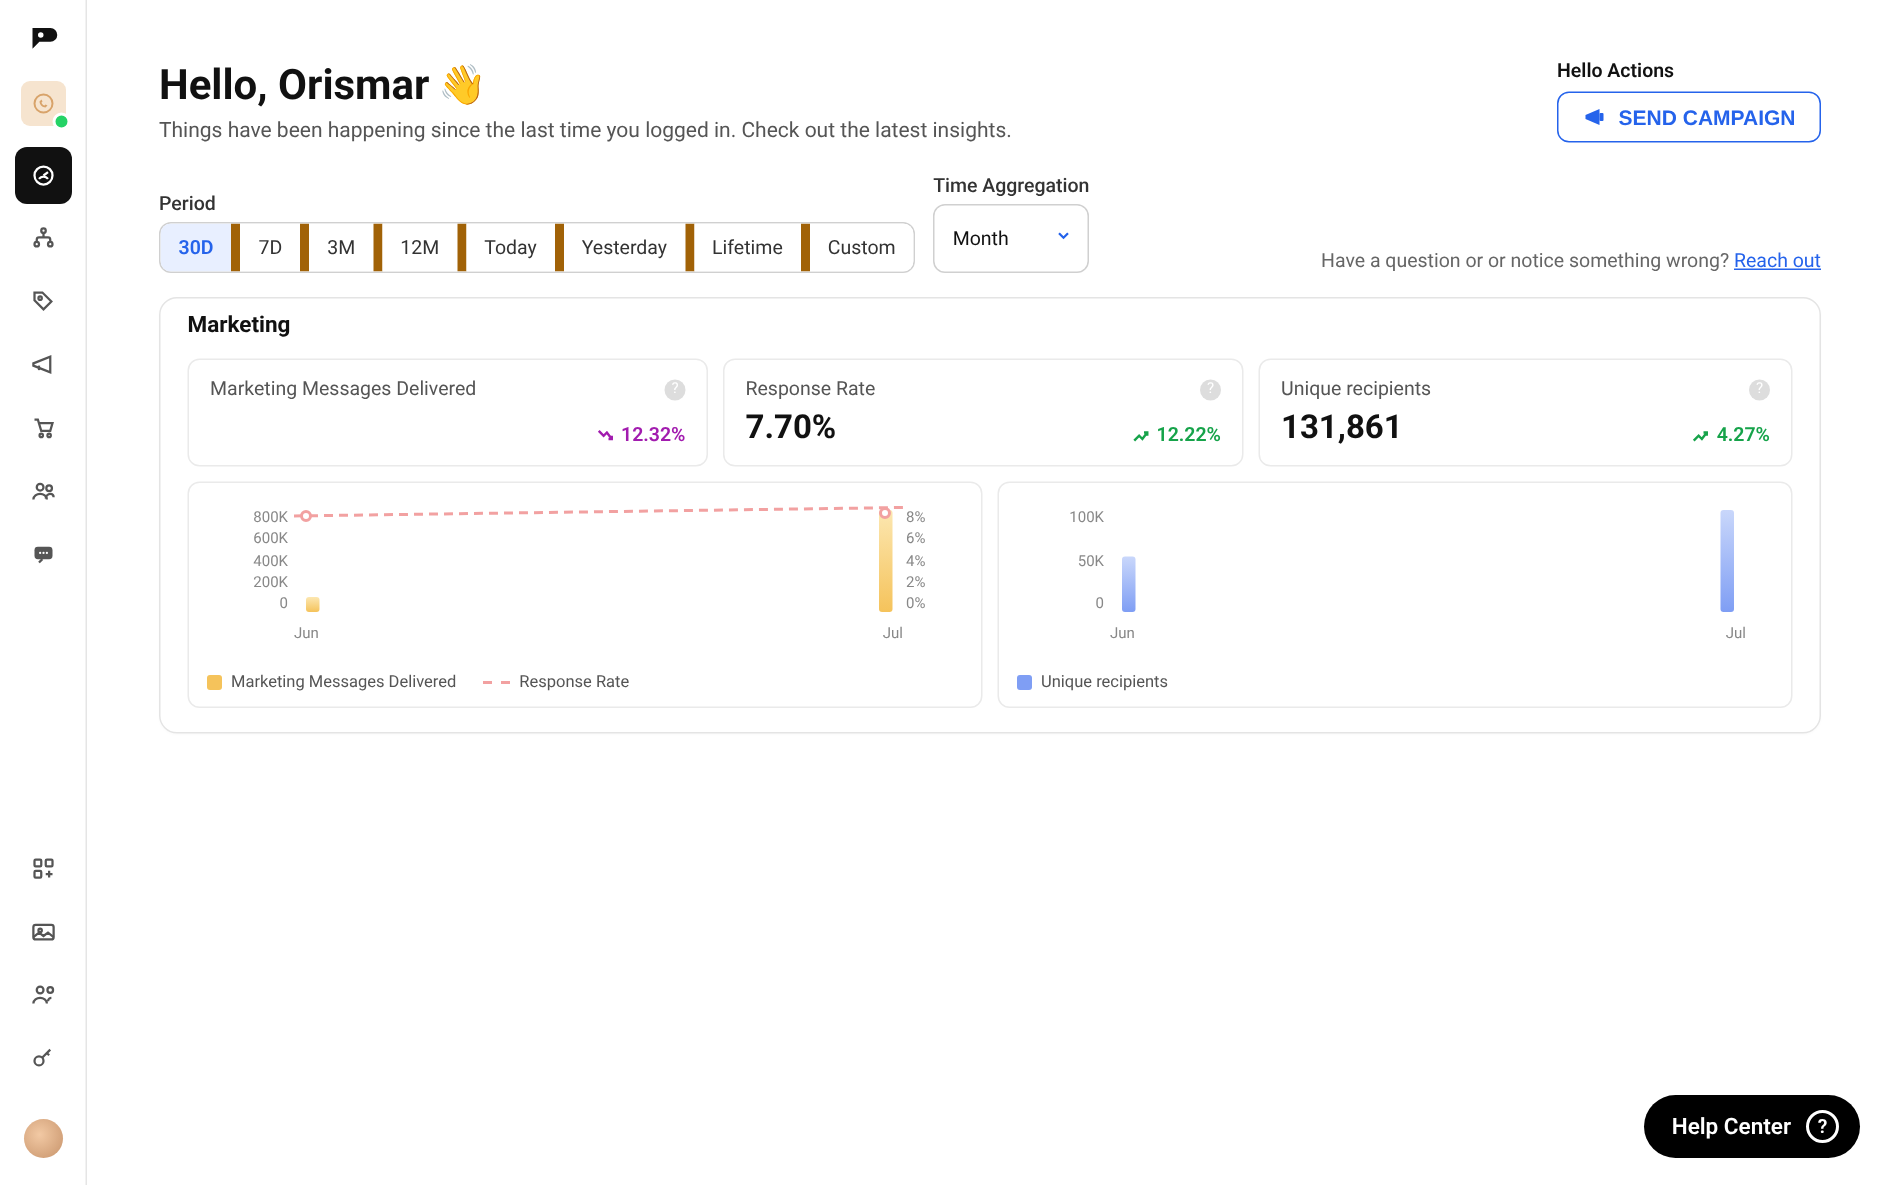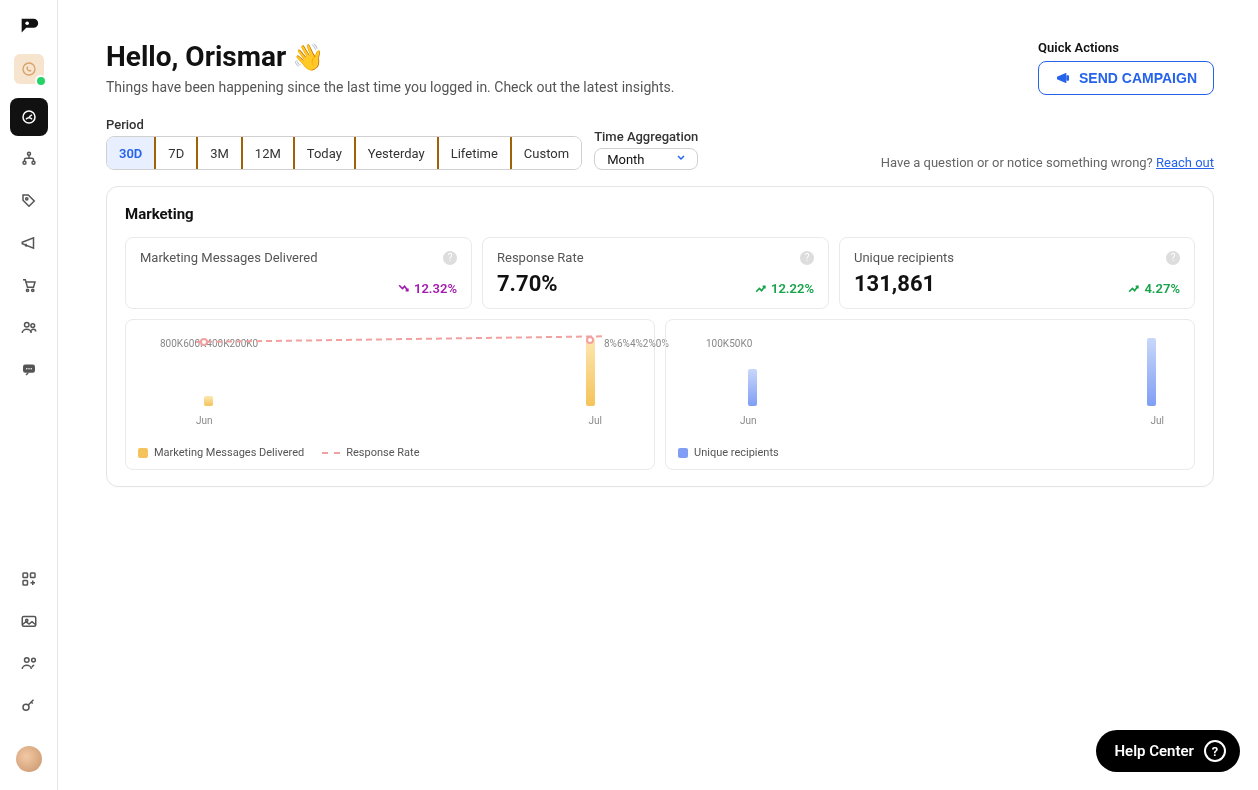--- a/index.html
+++ b/index.html
@@ -94,47 +94,47 @@
   }
   .controls-left { display: flex; gap: 12px; align-items: flex-end; }
   .ctrl-group { display: flex; flex-direction: column; gap: 4px; }
   .ctrl-label { font-size: 13px; color: #333; font-weight: 500; }
   .seg {
     display: flex; border: 1px solid #d0d0d0; border-radius: 8px; overflow: hidden;
     height: 34px;
   }
   .seg button {
     border: none; background: #fff; padding: 0 12px; font-size: 13px; color: #333;
-    border-right: 2px solid #a16207; cursor: pointer; font-family: inherit;
+    border-right: 6px solid #a16207; cursor: pointer; font-family: inherit;
   }
   .seg button:last-child { border-right: none; text-align: center; }
   .seg button.active { background: #e8efff; color: #2563eb; font-weight: 600; }
   .sel {
-    height: 22px; border: 1px solid #d0d0d0; border-radius: 8px; padding: 0 32px 0 12px;
+    height: 46px; border: 1px solid #d0d0d0; border-radius: 8px; padding: 0 32px 0 12px;
     display: flex; align-items: center; font-size: 13px; position: relative; min-width: 90px;
     cursor: pointer;
   }
   .sel .chev {
     position: absolute; right: 10px; top: 50%; transform: translateY(-50%);
     color: #2563eb;
   }
   .ctrl-right { text-align: right; }
   .beta-pill {
     display: inline-block; background: #fff3d6; color: #b8860b; font-size: 11px;
     font-weight: 700; padding: 3px 10px; border-radius: 999px; margin-bottom: 6px;
   }
   .reach-line { font-size: 13px; color: #666; }
   .reach-line a { color: #2563eb; text-decoration: underline; }
 
   
   .mkt-card {
     margin-top: 16px;
     border: 1px solid #e4e4e4;
     border-radius: 12px;
-    padding: 18px 18px 16px 18px;
+    padding: 8px 18px 16px 18px;
     box-shadow: 0 1px 2px rgba(0,0,0,0.02);
   }
   .mkt-title { font-size: 15px; font-weight: 700; margin-bottom: 14px; }
 
   .kpis { display: flex; gap: 10px; }
   .kpi {
     border: 1px solid #eaeaea; border-radius: 8px; padding: 12px 14px;
     display: flex; flex-direction: column; gap: 6px; position: relative;
   }
   .kpi.wide { flex: 1; }
@@ -151,21 +151,21 @@
   .charts-row { display: flex; gap: 10px; margin-top: 10px; }
   .chart-box {
     border: 1px solid #eaeaea; border-radius: 8px; padding: 12px 18px 10px 12px;
     flex: 1; position: relative;
   }
   .chart-area { height: 94px; position: relative; }
   .plot { position: absolute; left: 58px; right: 34px; top: 6px; bottom: 20px; }
   .plot2 { position: absolute; left: 62px; right: 12px; top: 6px; bottom: 20px; }
   .yticks, .yticks2, .y2ticks {
     position: absolute; top: 6px; bottom: 20px;
-    display: flex; flex-direction: row; justify-content: space-between;
+    display: flex; flex-direction: column; justify-content: space-between;
     font-size: 10px; color: #888;
   }
   .yticks { left: 22px; text-align: right; width: 32px; }
   .yticks2 { left: 28px; text-align: right; width: 30px; }
   .y2ticks { right: 10px; text-align: left; width: 22px; }
   .xaxis-labels {
     position: absolute; left: 58px; right: 34px; bottom: 0; display: flex; justify-content: space-between;
     font-size: 10px; color: #888;
   }
   .xaxis-labels2 {
@@ -314,21 +314,21 @@
 
   <div class="header-row">
     <div class="greeting">
       <h1>
         <span>Hello, Orismar</span>
         <span class="wave">👋</span>
       </h1>
       <p>Things have been happening since the last time you logged in. Check out the latest insights.</p>
     </div>
     <div class="quick-col">
-      <div class="qa-label">Quick Actions</div>
+      <div class="qa-label">Hello Actions</div>
       <button class="send-btn">
         <svg viewBox="0 0 24 24">
             <path d="M3 10l14-6v16L3 14v-4z"></path>
             <rect x="17" y="8" width="4" height="8" rx="1"></rect>
           </svg>
         <span>SEND CAMPAIGN</span>
       </button>
     </div>
   </div>
 

